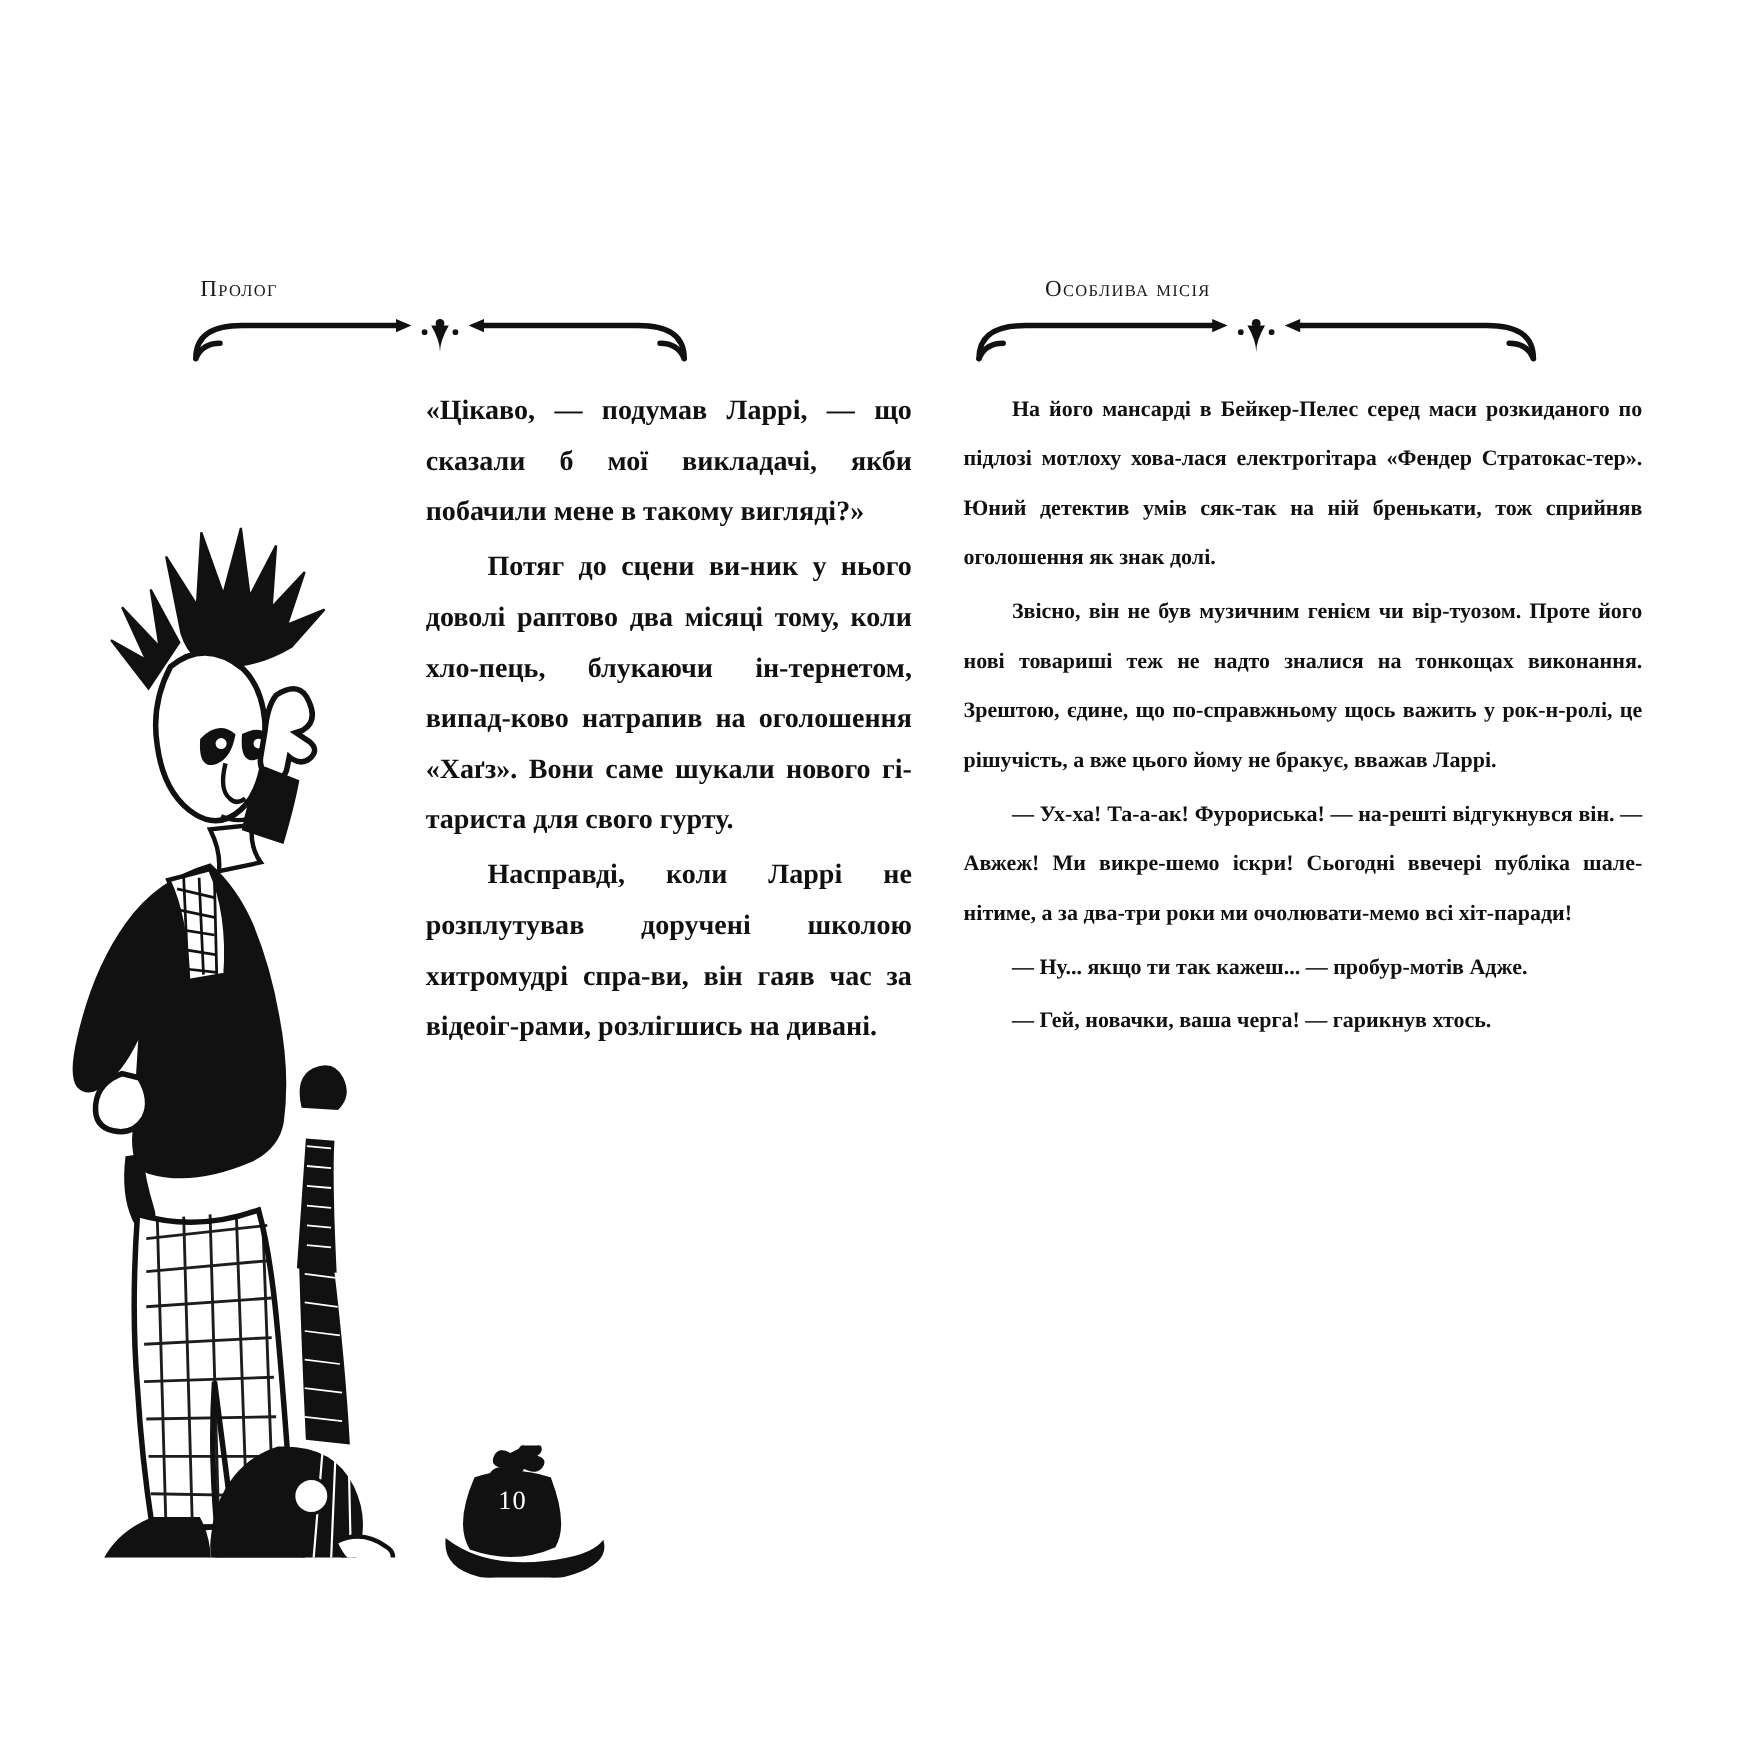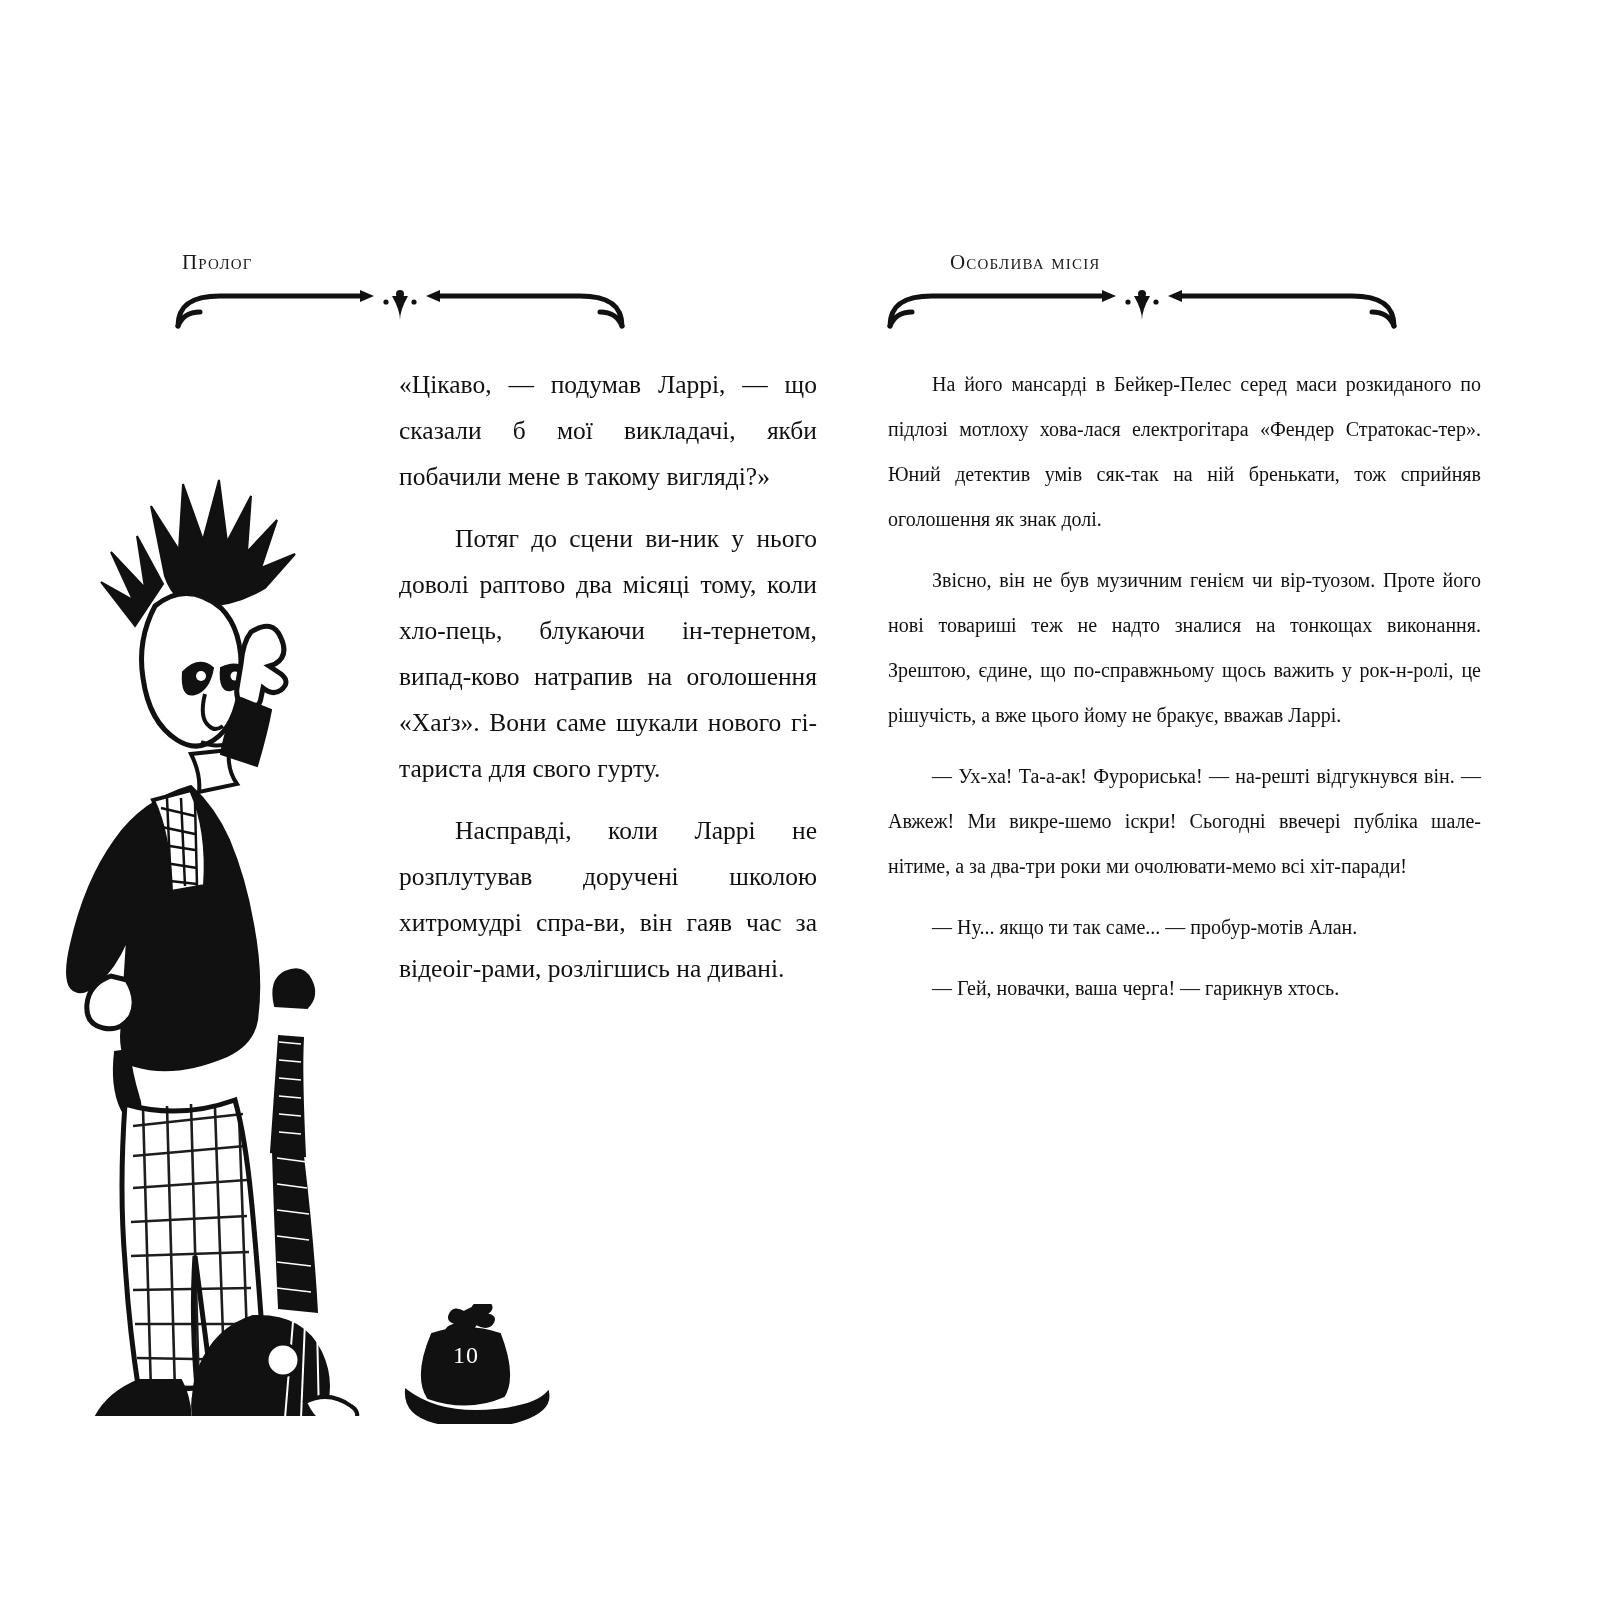--- a/index.html
+++ b/index.html
@@ -60,22 +60,23 @@
   }
 
   .text-block {
     font-size: 20px;
     line-height: 45px;
     text-align: justify;
     text-justify: inter-word;
     hyphens: manual;
   }
   .text-block p {
-    margin: 16px;
+    margin: 4px;
     text-indent: 2.2em;
+    font-weight: bold;
   }
   .text-block p.noindent { text-indent: 0; }
 
   
   .left-text {
     width: 450px;
     margin-left: 253px;
     font-size: 25.5px;
     line-height: 46px;
   }
@@ -97,21 +98,21 @@
   }
 
   .folio {
     height: 130px;
     position: relative;
   }
   .folio-inner {
     position: absolute;
     left: 50%;
     transform: translateX(-50%);
-    top: 14px;
+    top: 24px;
     width: 180px;
     height: 120px;
   }
   .folio-num {
     position: absolute;
     left: 0;
     right: 0;
     top: 38px;
     text-align: center;
     color: #ffffff;
@@ -263,20 +264,20 @@
           <circle cx="284" cy="20" r="2.6"></circle>
         </g>
       </svg>
     </div>
 
     <div class="columns">
       <div class="text-block right-text">
         <p>На його мансарді в Бейкер-Пелес серед маси розкиданого по підлозі мотлоху хова-лася електрогітара «Фендер Стратокас-тер». Юний детектив умів сяк-так на ній бренькати, тож сприйняв оголошення як знак долі.</p>
         <p>Звісно, він не був музичним генієм чи вір-туозом. Проте його нові товариші теж не надто зналися на тонкощах виконання. Зрештою, єдине, що по-справжньому щось важить у рок-н-ролі, це рішучість, а вже цього йому не бракує, вважав Ларрі.</p>
         <p>— Ух-ха! Та-а-ак! Фурориська! — на-решті відгукнувся він. — Авжеж! Ми викре-шемо іскри! Сьогодні ввечері публіка шале-нітиме, а за два-три роки ми очолювати-мемо всі хіт-паради!</p>
-        <p>— Ну... якщо ти так саме... — пробур-мотів Алан.</p>
+        <p>— Ну... якщо ти так кажеш... — пробур-мотів Адже.</p>
         <p>— Гей, новачки, ваша черга! — гарикнув хтось.</p>
       </div>
     </div>
 
   </div>
 
 </div>
 
 </body></html>

